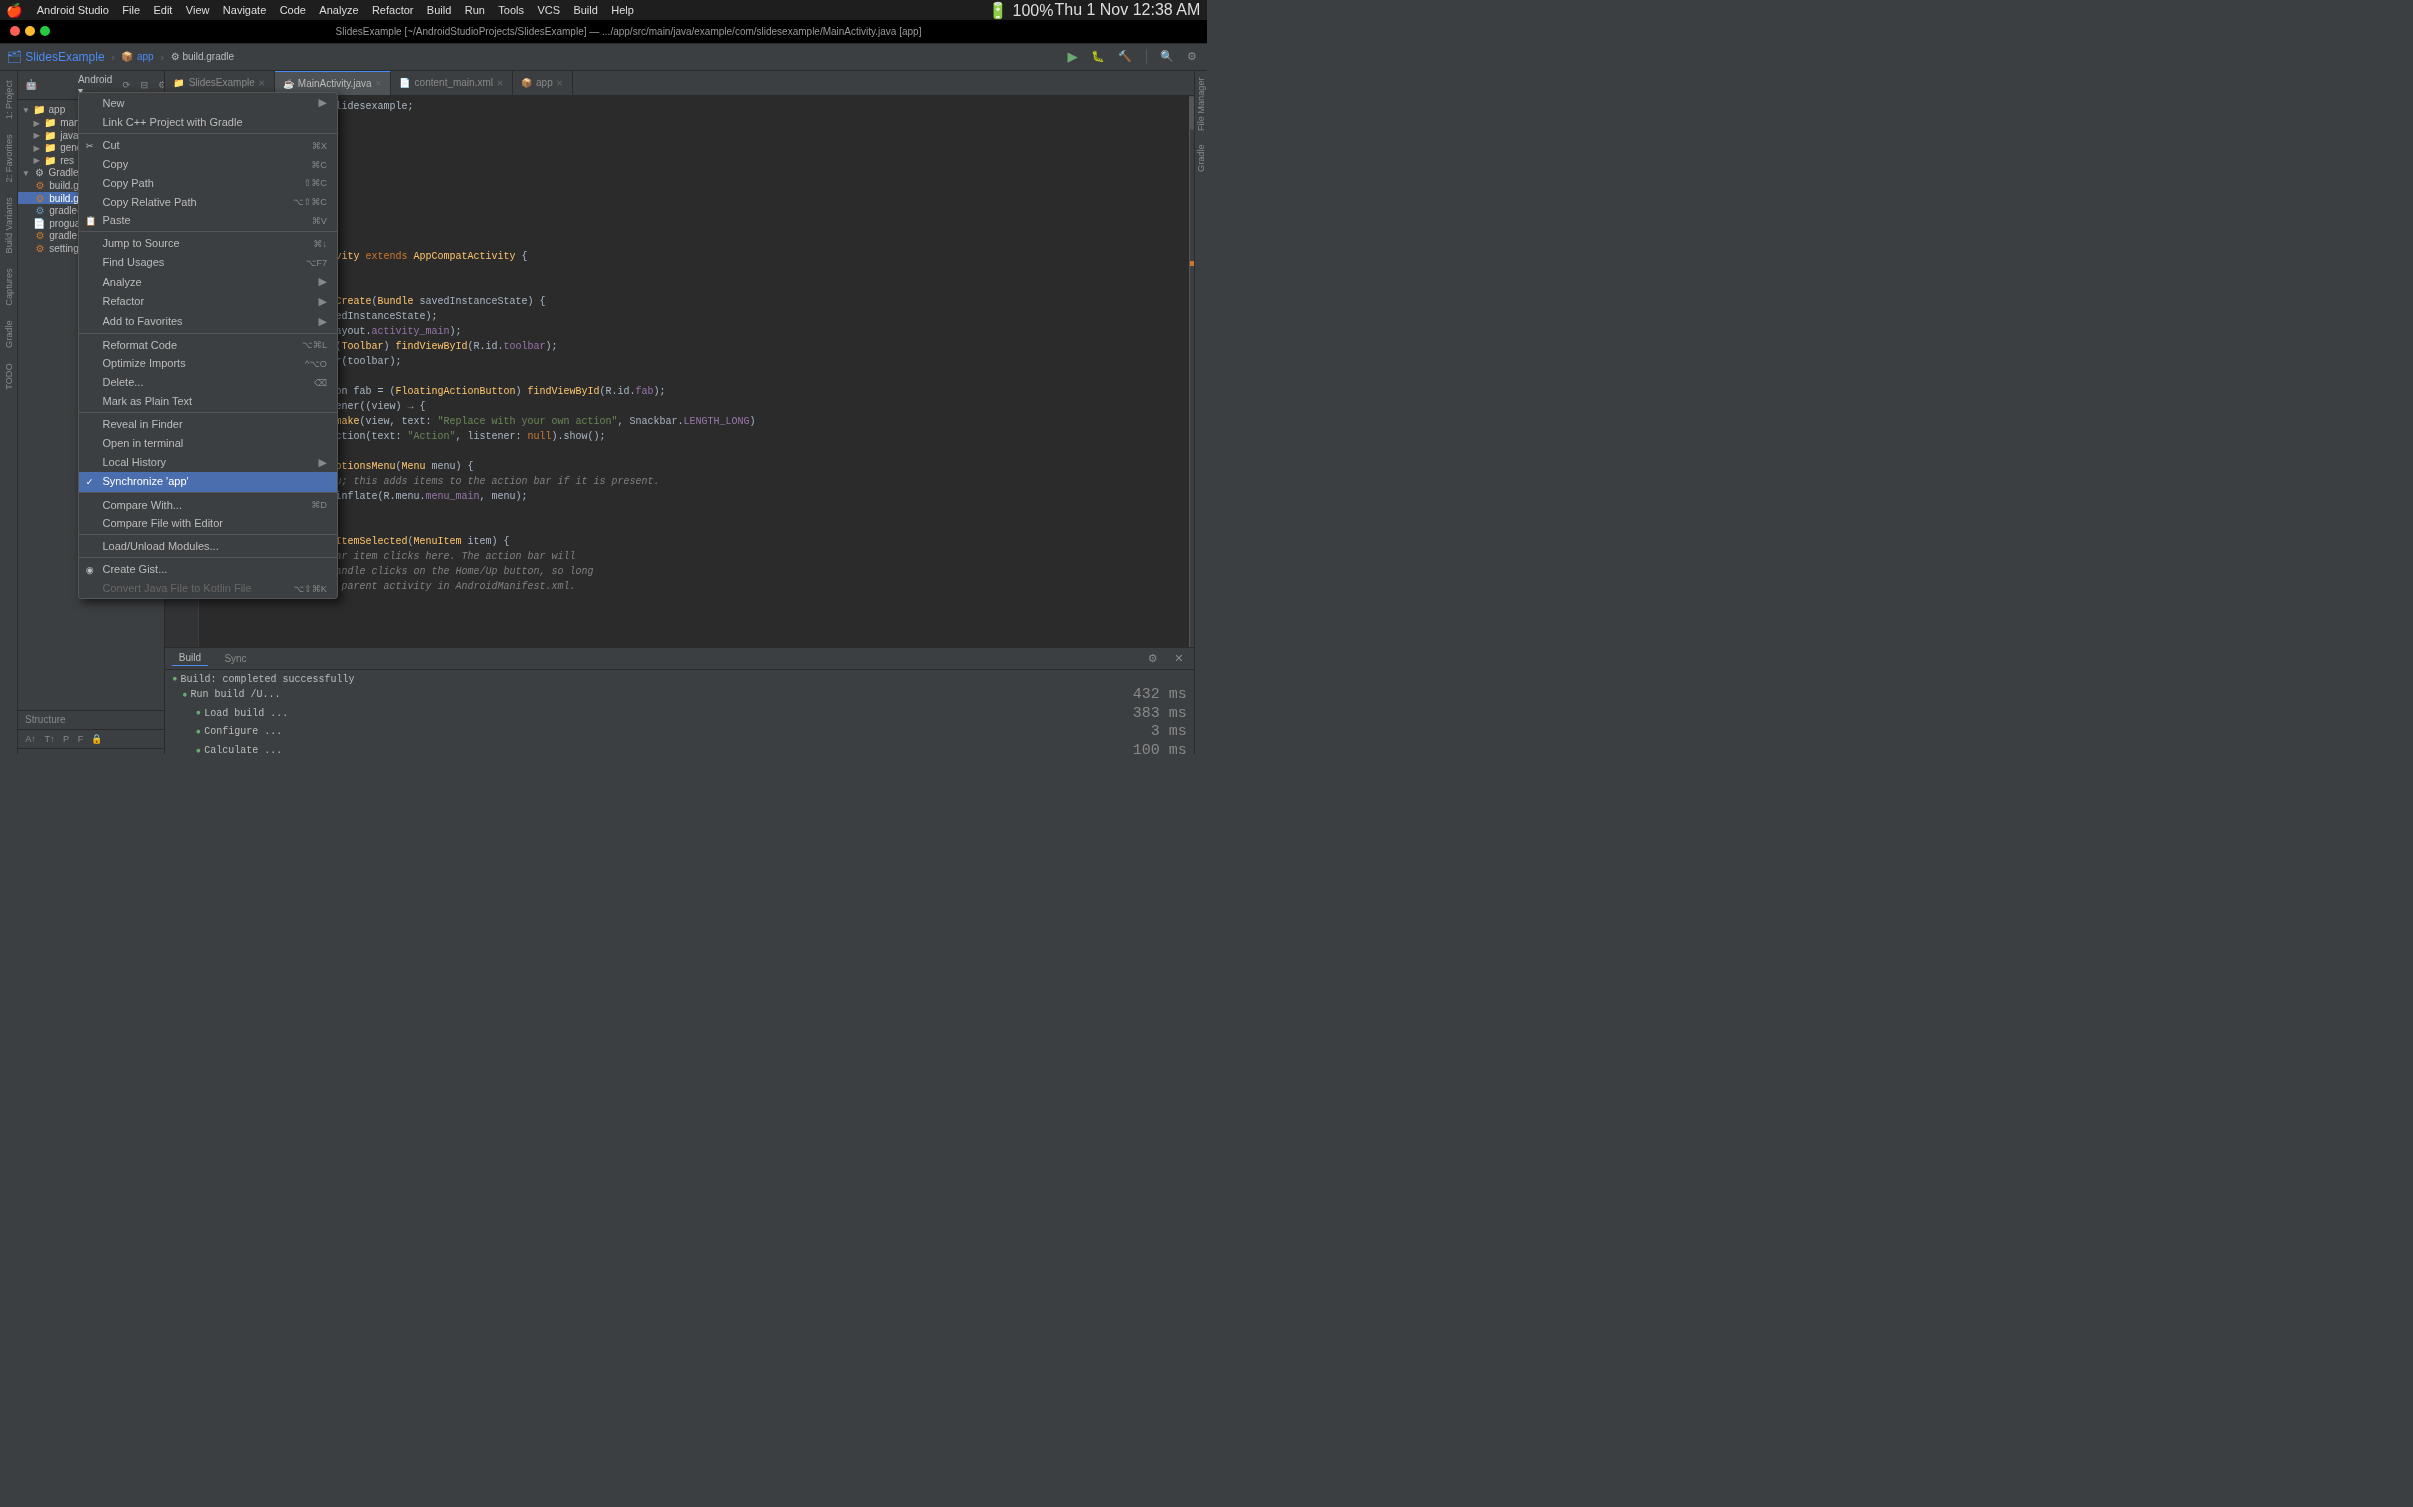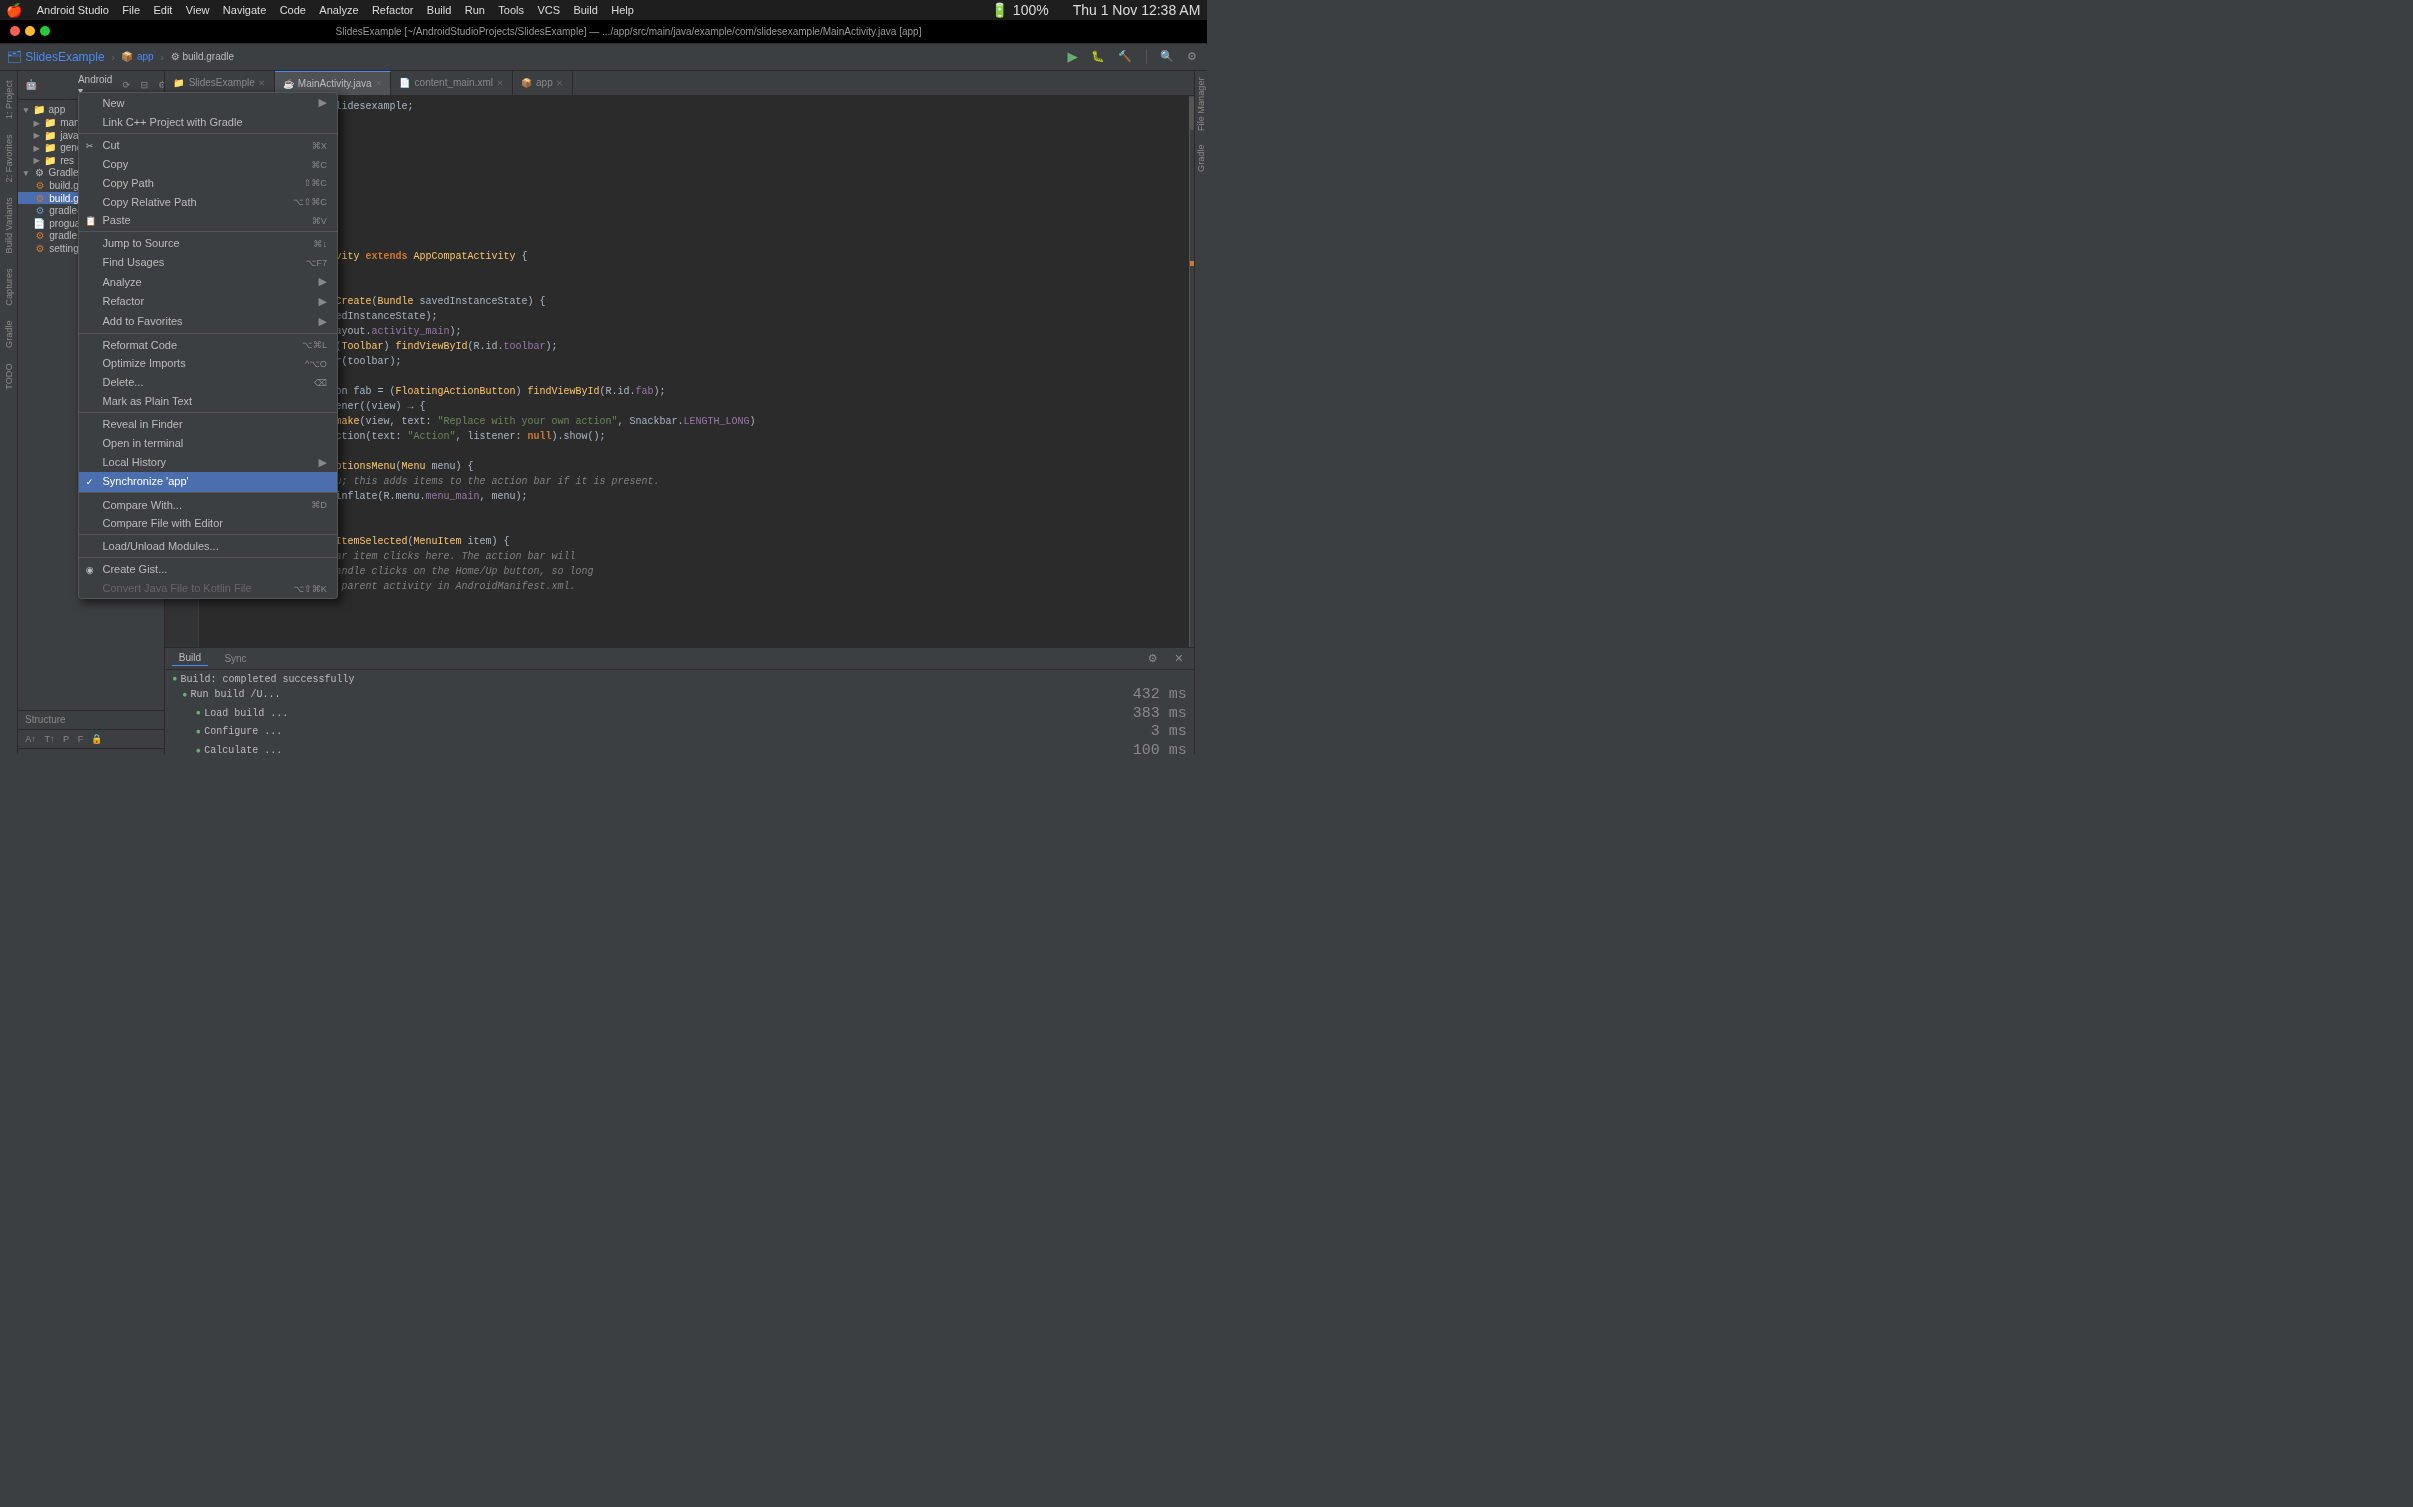--- a/index.html
+++ b/index.html
@@ -23,21 +23,21 @@
       padding: 0 6.7px;
       color: #dddddd;
       font-size: 11px;
       gap: 13.4px;
       position: relative;
       z-index: 100;
     }
     .mac-menubar .apple { font-size: 13.4px; }
     .mac-menubar .menu-item { cursor: pointer; }
     .mac-menubar .spacer { flex: 1; }
-    .mac-menubar .right-items { display: flex; align-items: center; gap: 24px; font-size: 14px; }
+    .mac-menubar .right-items { display: flex; align-items: center; gap: 1px; font-size: 16px; }
 
     
     .title-bar {
       background: #000000;
       height: 23.5px;
       display: flex;
       align-items: center;
       padding: 0 10px;
       border-bottom: 0.8px solid #2b2b2b;
     }
@@ -194,21 +194,21 @@
     .code-area {
       flex: 1;
       padding: 3.4px 10px;
       font-family: 'Courier New', monospace;
       font-size: 10px;
       line-height: 1.5;
       overflow: auto;
       color: #a9b7c6;
       background: #2b2b2b;
     }
-    .kw { color: #cc7832; font-weight: bold; }
+    .kw { color: #cc7832; font-weight: normal; }
     .cls { color: #ffc66d; }
     .ann { color: #bbb529; }
     .str { color: #6a8759; }
     .cmt { color: #808080; font-style: italic; }
     .fn { color: #ffc66d; }
     .param-label { color: #a9b7c6; }
 
     
     .right-sidebar {
       width: 13.4px;

